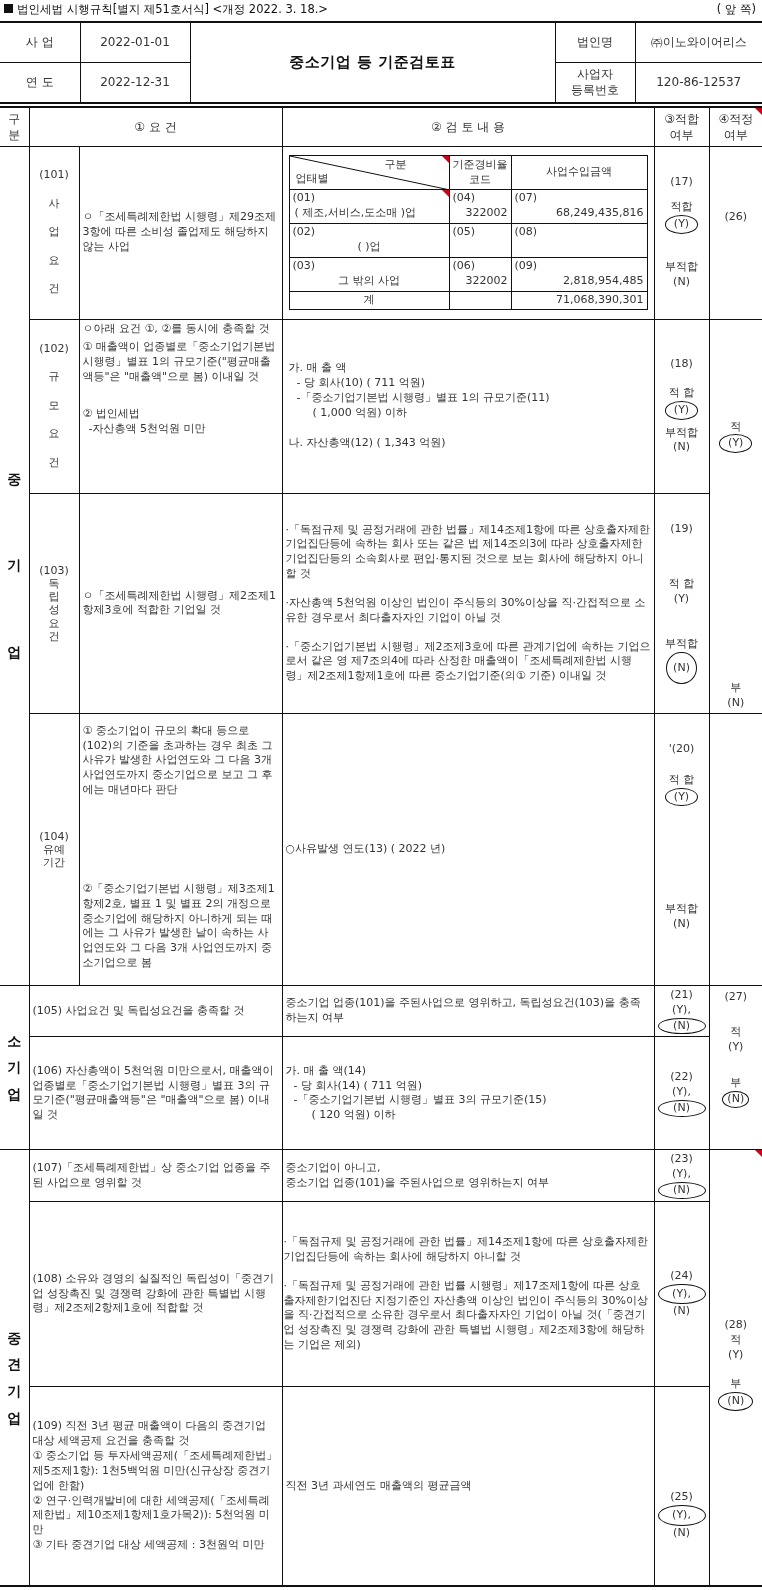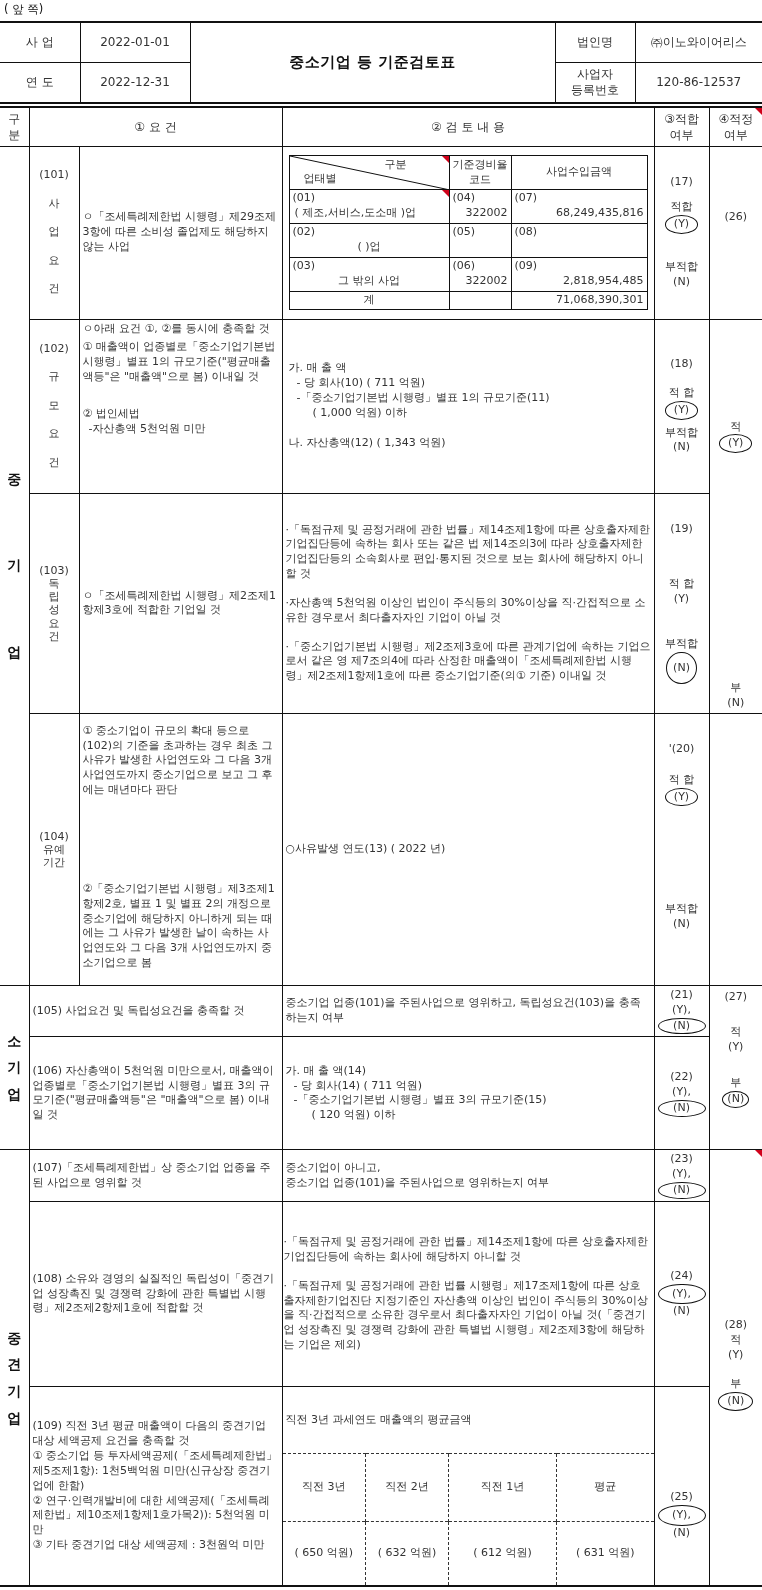--- a/index.html
+++ b/index.html
@@ -48,20 +48,21 @@
 
   
   .dash { width: 100%; border-collapse: collapse; }
   .dash td { border: none; border-left: 1px dashed #333; border-top: 1px dashed #333; text-align: center; font-size: 11px; color: #333; height: 52px; }
   .dash td:first-child { border-left: none; }
 </style>
 </head>
 <body>
 
 <div class="topline">
+  <span><span class="sq"></span><span>법인세법 시행규칙[별지 제51호서식] &lt;개정 2022. 3. 18.&gt;</span></span>
   <span>( 앞 쪽)</span>
 </div>
 
 <table class="hdr">
   <colgroup>
       <col style="width:80px">
       <col style="width:110px">
       <col style="width:365px">
       <col style="width:80px">
       <col style="width:127px">
@@ -132,21 +133,21 @@
               <col style="width:62px">
               <col>
             </colgroup>
         <tbody>
               <tr>
           <td class="diag">
             <svg width="160" height="34">
                     <line x1="0" y1="0" x2="160" y2="34" stroke="#111" stroke-width="1"></line>
                   </svg>
             <span style="position:absolute;right:42px;top:2px">구분</span>
-            <span style="position:absolute;left:14px;bottom:2px">업태별</span>
+            <span style="position:absolute;left:6px;bottom:2px">업태별</span>
             <span class="redmark" style="right:0;top:0"></span>
           </td>
           <td class="h">기준경비율 코드</td>
           <td class="h">사업수입금액</td>
         </tr>
         <tr style="height:34px">
           <td style="position:relative">
                   <span style="display:block">(01)</span>
                   <span style="display:block;padding-left:2px">(   제조,서비스,도소매  )업</span>
                   <span class="redmark" style="right:0;top:0"></span>
@@ -374,42 +375,20 @@
 
   <tr style="height:200px">
     <td colspan="2" class="req" style="padding:0 3px">
       <div>(109) 직전 3년 평균 매출액이 다음의 중견기업 대상 세액공제 요건을 충족할 것</div>
       <div>① 중소기업 등 투자세액공제(「조세특례제한법」제5조제1항): 1천5백억원 미만(신규상장 중견기업에 한함)</div>
       <div>② 연구·인력개발비에 대한 세액공제(「조세특례제한법」제10조제1항제1호가목2)): 5천억원 미만</div>
       <div>③ 기타 중견기업 대상 세액공제 : 3천원억 미만</div>
     </td>
     <td class="content" style="padding:0">
       <div style="height:66px;display:flex;align-items:center;padding-left:3px">직전 3년 과세연도 매출액의 평균금액</div>
-      <table class="dash">
-        <colgroup>
-              <col style="width:83px">
-              <col style="width:83px">
-              <col style="width:108px">
-              <col>
-            </colgroup>
-        <tbody>
-              <tr style="height:68px">
-          <td>직전 3년</td>
-          <td>직전 2년</td>
-          <td>직전 1년</td>
-          <td>평균</td>
-        </tr>
-        <tr style="height:64px">
-          <td>(    650 억원)</td>
-          <td>(    632 억원)</td>
-          <td>(    612 억원)</td>
-          <td>(    631 억원)</td>
-        </tr>
-      </tbody>
-          </table>
     </td>
     <td class="fit" style="padding-top:60px">
       <span>(25)</span>
       <span>
             <span class="circs" style="padding:2px 4px">(Y),</span>
             <span>(N)</span>
           </span>
     </td>
   </tr>
 </tbody>

